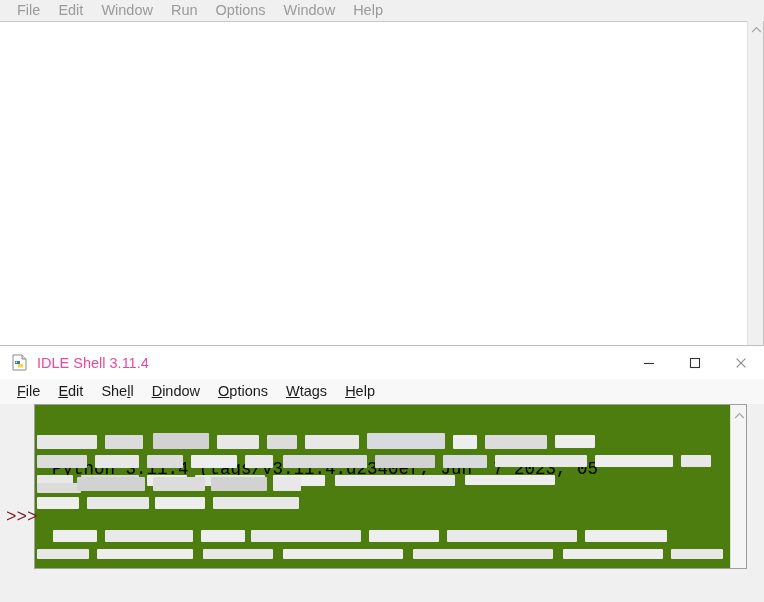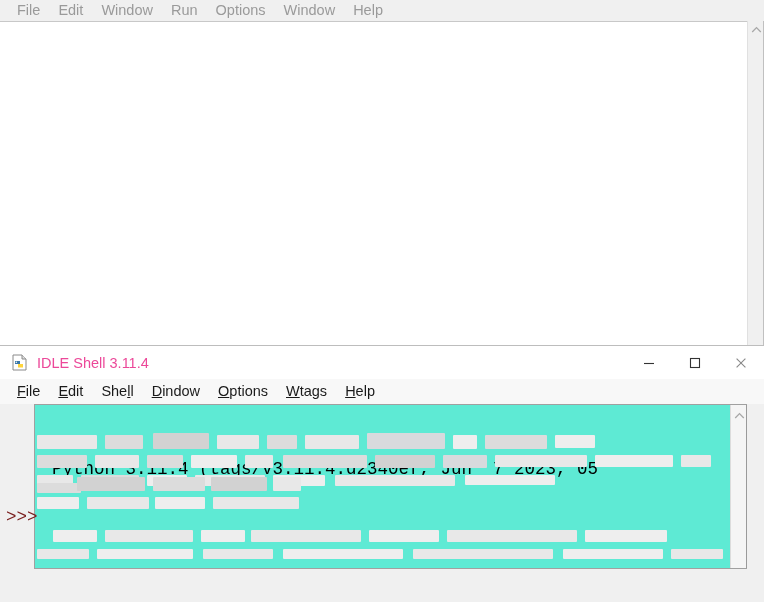--- a/index.html
+++ b/index.html
@@ -187,21 +187,21 @@
     font-size: 17.5px;
     line-height: 1;
     color: #7b2020;
     letter-spacing: 0px;
   }
   #shell-textwrap {
     position: absolute;
     left: 34px; top: 0;
     width: 713px;
     height: 165px;
-    background: #5eead4;
+    background: #4d7c0f;
     border: 1px solid #a0a0a0;
     border-right: none;
     box-sizing: border-box;
     overflow: hidden;
   }
   #shell-text {
     position: absolute;
     left: 17px; top: 1px;
     width: 700px;
     height: 196px;

